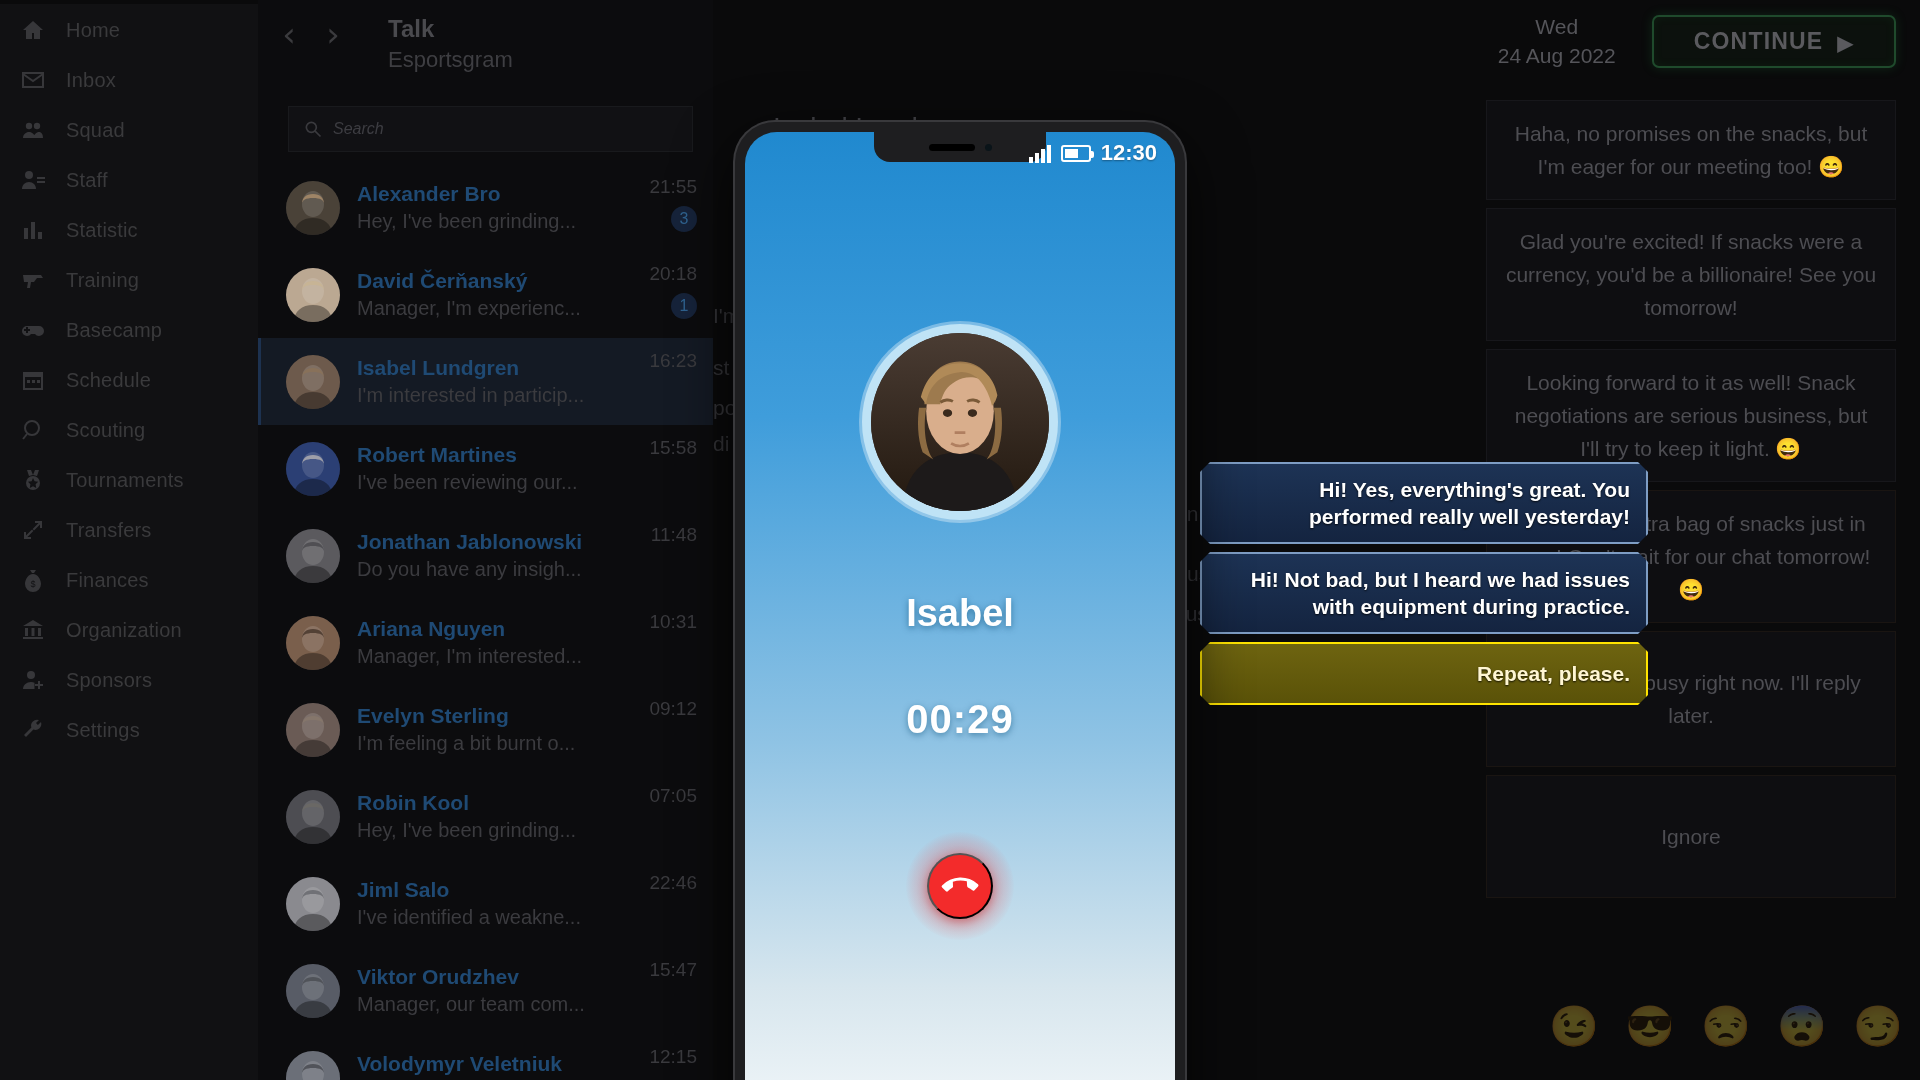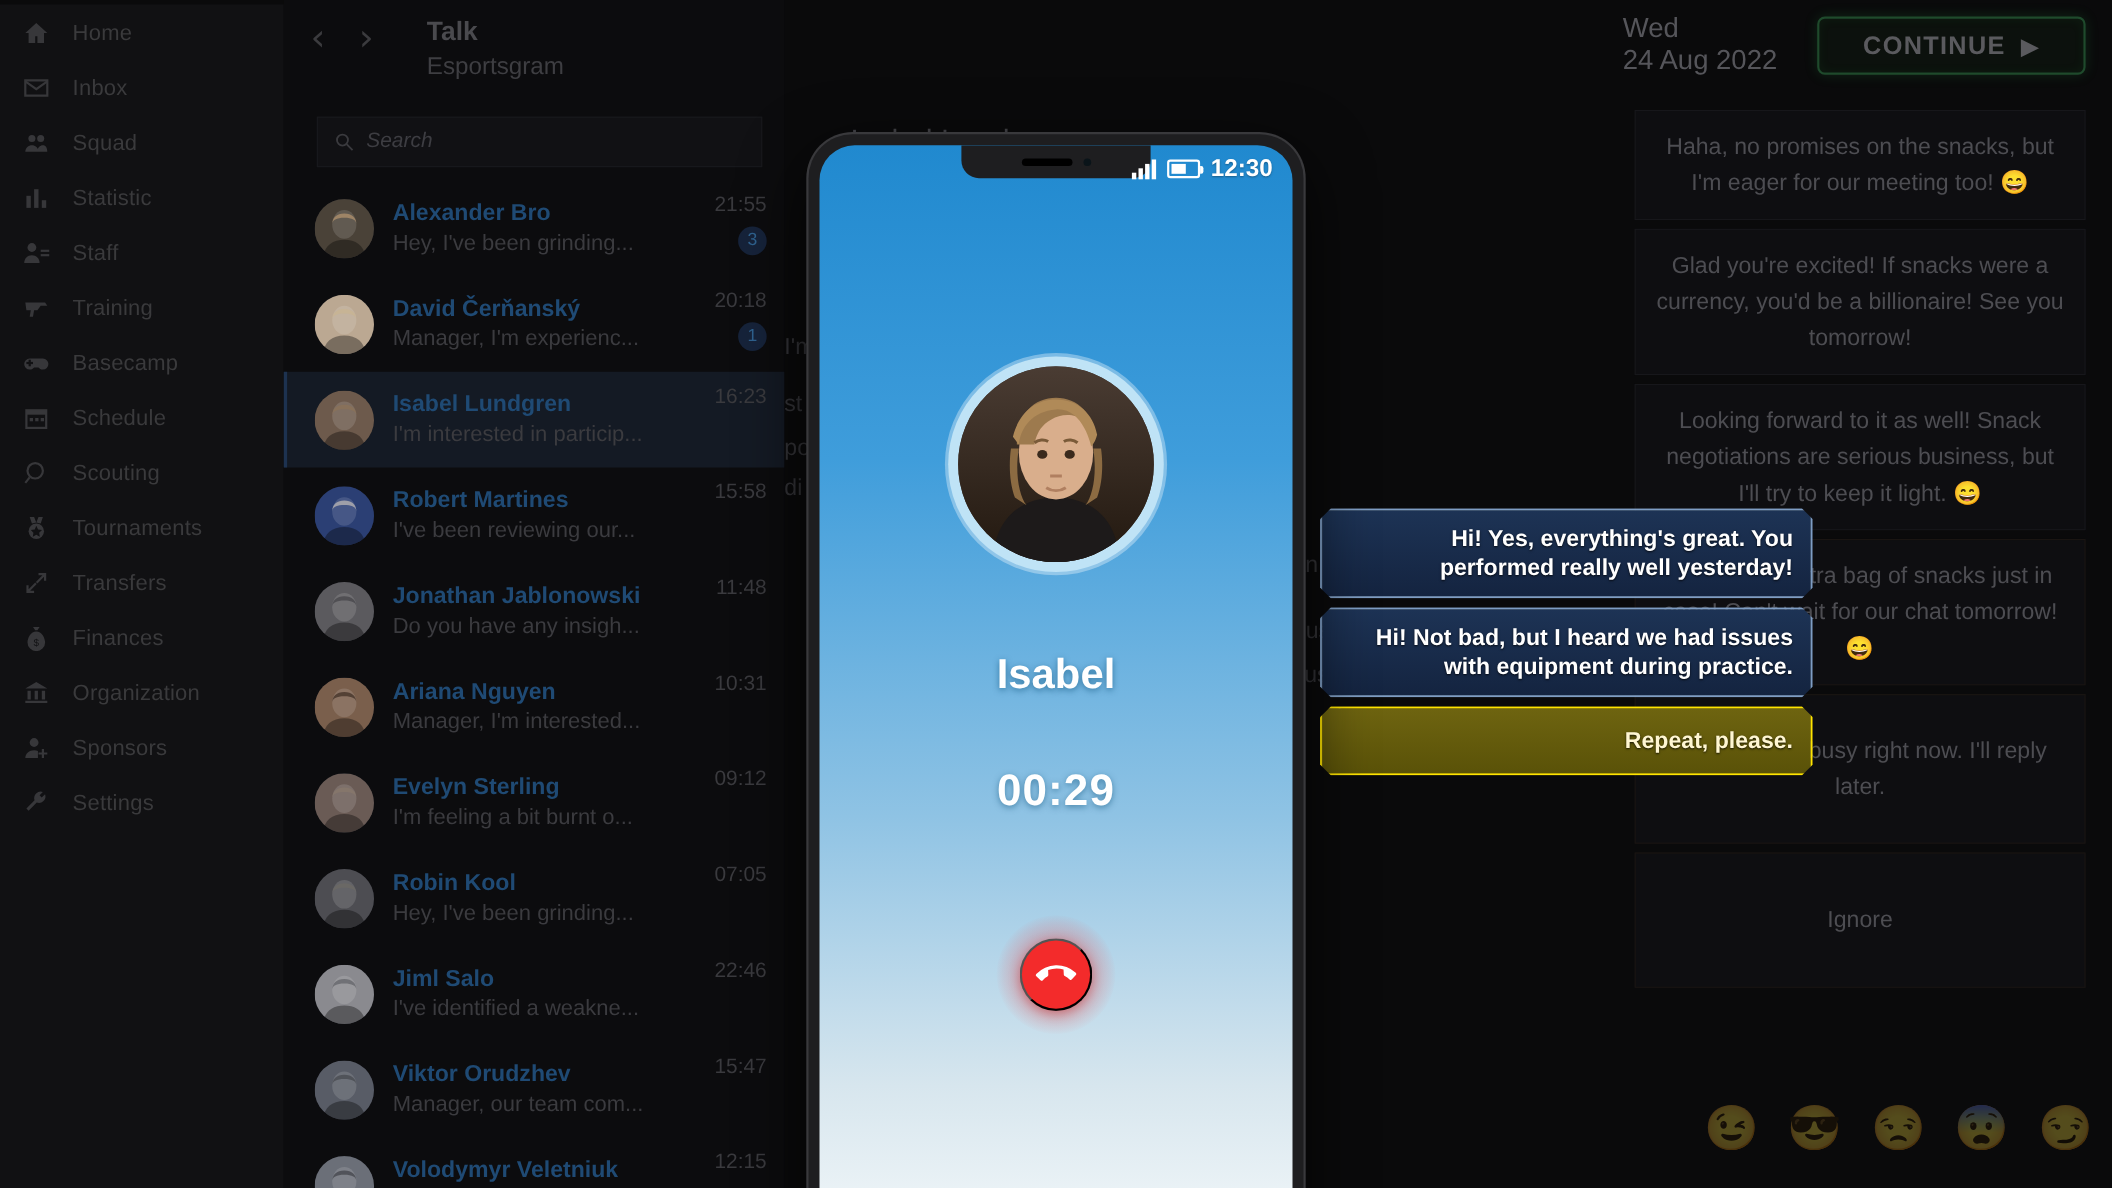--- a/index.html
+++ b/index.html
@@ -51,21 +51,21 @@
   .head-titles { margin-left: 24px; }
   .head-t1 { color: #4a4a4e; font-size: 24px; font-weight: bold; line-height: 30px;}
   .head-t2 { color: #3e3e42; font-size: 22px; line-height: 32px;}
   .searchbox {
     margin: 30px 20px 0 30px; height: 46px;
     border: 1px solid #191a1d; background: #111114;
     display: flex; align-items: center; gap: 10px; padding: 0 14px;
   }
   .search-ico { width: 20px; height: 20px; }
   .search-ico svg { width: 20px; height: 20px; stroke: #3a3a3e; fill: none; stroke-width: 2;}
-  .search-ph { color: #3d3d42; font-size: 19px; font-style: italic; }
+  .search-ph { color: #3d3d42; font-size: 16px; font-style: italic; }
 
   .chat-list { margin-top: 12px; }
   .chat-row {
     position: relative; display: flex; align-items: center;
     height: 87px; padding-left: 28px; padding-right: 16px;
   }
   .chat-row.selected { background: #141a24; }
   .chat-row.selected:before{
     content:""; position:absolute; left:0; top:0; bottom:0; width:3px; background:#1d3250;
   }
@@ -115,21 +115,21 @@
   .emo {
     width: 52px; height: 52px; border-radius: 50%;
     font-size: 40px; line-height: 52px; text-align:center;
     filter: brightness(.34) saturate(.8);
   }
 
   
   .topright {
     position:absolute; right: 24px; top: 12px; display:flex; align-items:center; gap: 36px;
   }
-  .datebox { text-align: left; color: #55555a; font-size: 25px; line-height: 29px; }
+  .datebox { text-align: center; color: #55555a; font-size: 21px; line-height: 29px; }
   .continue-btn {
     border: 2px solid #1f4a2c; border-radius: 7px;
     padding: 11px 40px; color: #5a5a5e; font-size: 23px; font-weight: bold;
     letter-spacing: 1.2px; display:flex; align-items:flex-end; gap: 14px;
     background: #0c110d;
     box-shadow: 0 0 12px rgba(40,160,70,.18), inset 0 0 10px rgba(40,160,70,.08);
   }
   .continue-btn .tri { font-size: 20px; }
 
   
@@ -256,37 +256,37 @@
               <circle cx="8" cy="8" r="3.2"></circle>
               <circle cx="16" cy="8" r="3.2"></circle>
               <path d="M2 20c0-3.6 3-6 6-6s6 2.4 6 6zM12.5 20c.4-3.6 3-6 5.5-6 2.6 0 4 2.4 4 6z"></path>
             </svg>
           </span>
         <span>Squad</span>
       </div>
       <div class="side-item">
         <span class="side-ico">
           <svg viewBox="0 0 24 24">
-              <rect x="3" y="10" width="4" height="11"></rect>
-              <rect x="10" y="4" width="4" height="17"></rect>
-              <rect x="17" y="14" width="4" height="7"></rect>
-            </svg>
-          </span>
-        <span>Statistic</span>
-      </div>
-      <div class="side-item">
-        <span class="side-ico">
-          <svg viewBox="0 0 24 24">
               <circle cx="8" cy="7" r="4"></circle>
               <path d="M1 21c0-4 3-7 7-7s7 3 7 7z"></path>
               <rect x="16" y="9" width="8" height="2"></rect>
               <rect x="16" y="13" width="8" height="2"></rect>
             </svg>
           </span>
         <span>Staff</span>
+      </div>
+      <div class="side-item">
+        <span class="side-ico">
+          <svg viewBox="0 0 24 24">
+              <rect x="3" y="10" width="4" height="11"></rect>
+              <rect x="10" y="4" width="4" height="17"></rect>
+              <rect x="17" y="14" width="4" height="7"></rect>
+            </svg>
+          </span>
+        <span>Statistic</span>
       </div>
       <div class="side-item">
         <span class="side-ico">
           <svg viewBox="0 0 24 24">
               <path d="M2 7h18l2 3h-6l-3 4h-3l-1 6H6l1-6H3z"></path>
             </svg>
           </span>
         <span>Training</span>
       </div>
       <div class="side-item">

